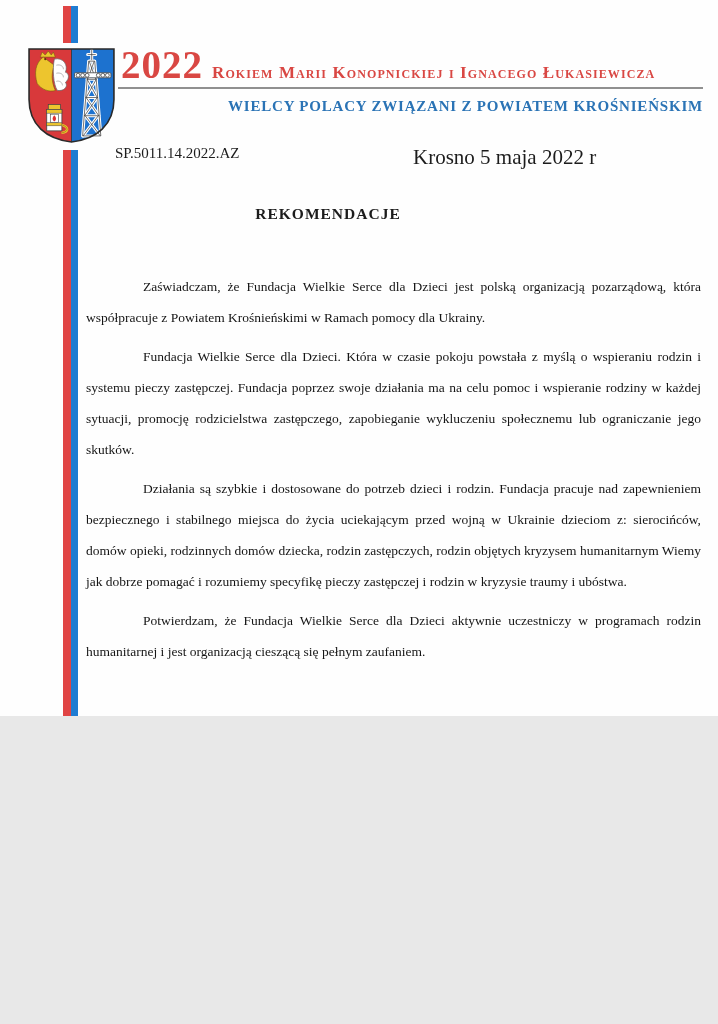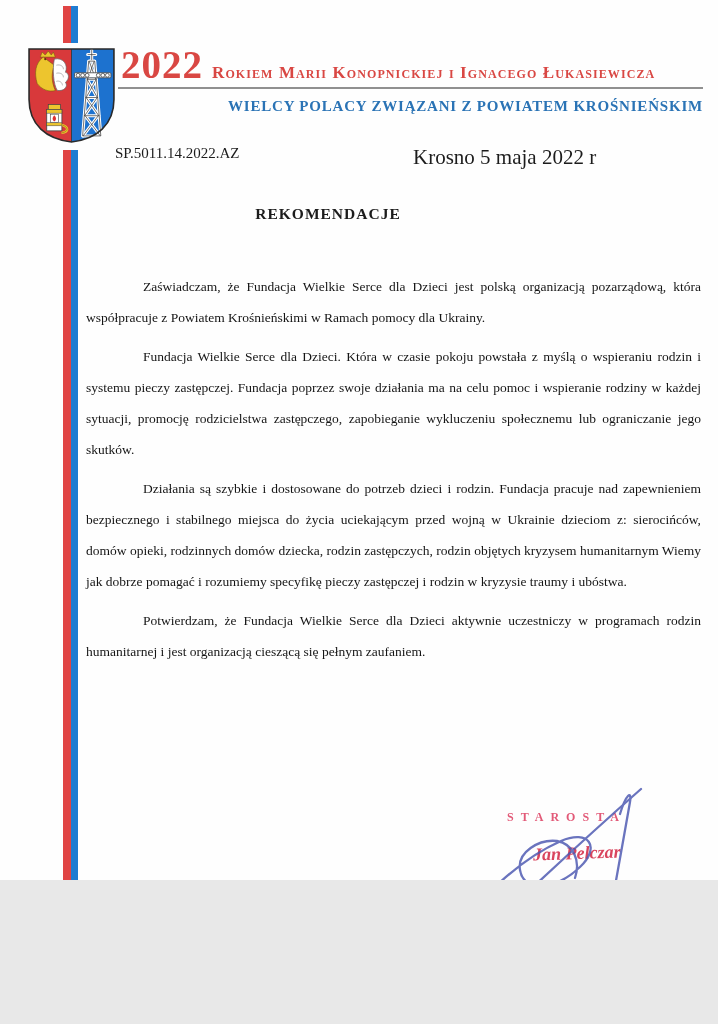--- a/index.html
+++ b/index.html
@@ -10,21 +10,21 @@
     --stamp-pink:#e25a78;
     --stamp-red:#d9455e;
     --signature-blue:#4a56b0;
     --ink:#1c1c1c;
     --rule-gray:#909090;
   }
   *{margin:0;padding:0;box-sizing:border-box;}
   html,body{background:#e8e8e8;}
   .page{
     position:relative;
-    width:718px;height:880px;
+    width:718px;height:716px;
     margin:0 auto;
     background:#fefefe;
     font-family:"Liberation Serif","DejaVu Serif",serif;
     color:var(--ink);
     overflow:hidden;
   }
   
   .stripe{position:absolute;left:63px;width:15px;background:linear-gradient(to right,var(--stripe-red) 0 50%,var(--stripe-blue) 50% 100%);}
   .stripe.top{top:6px;height:37px;}
   .stripe.main{top:150px;height:874px;}

